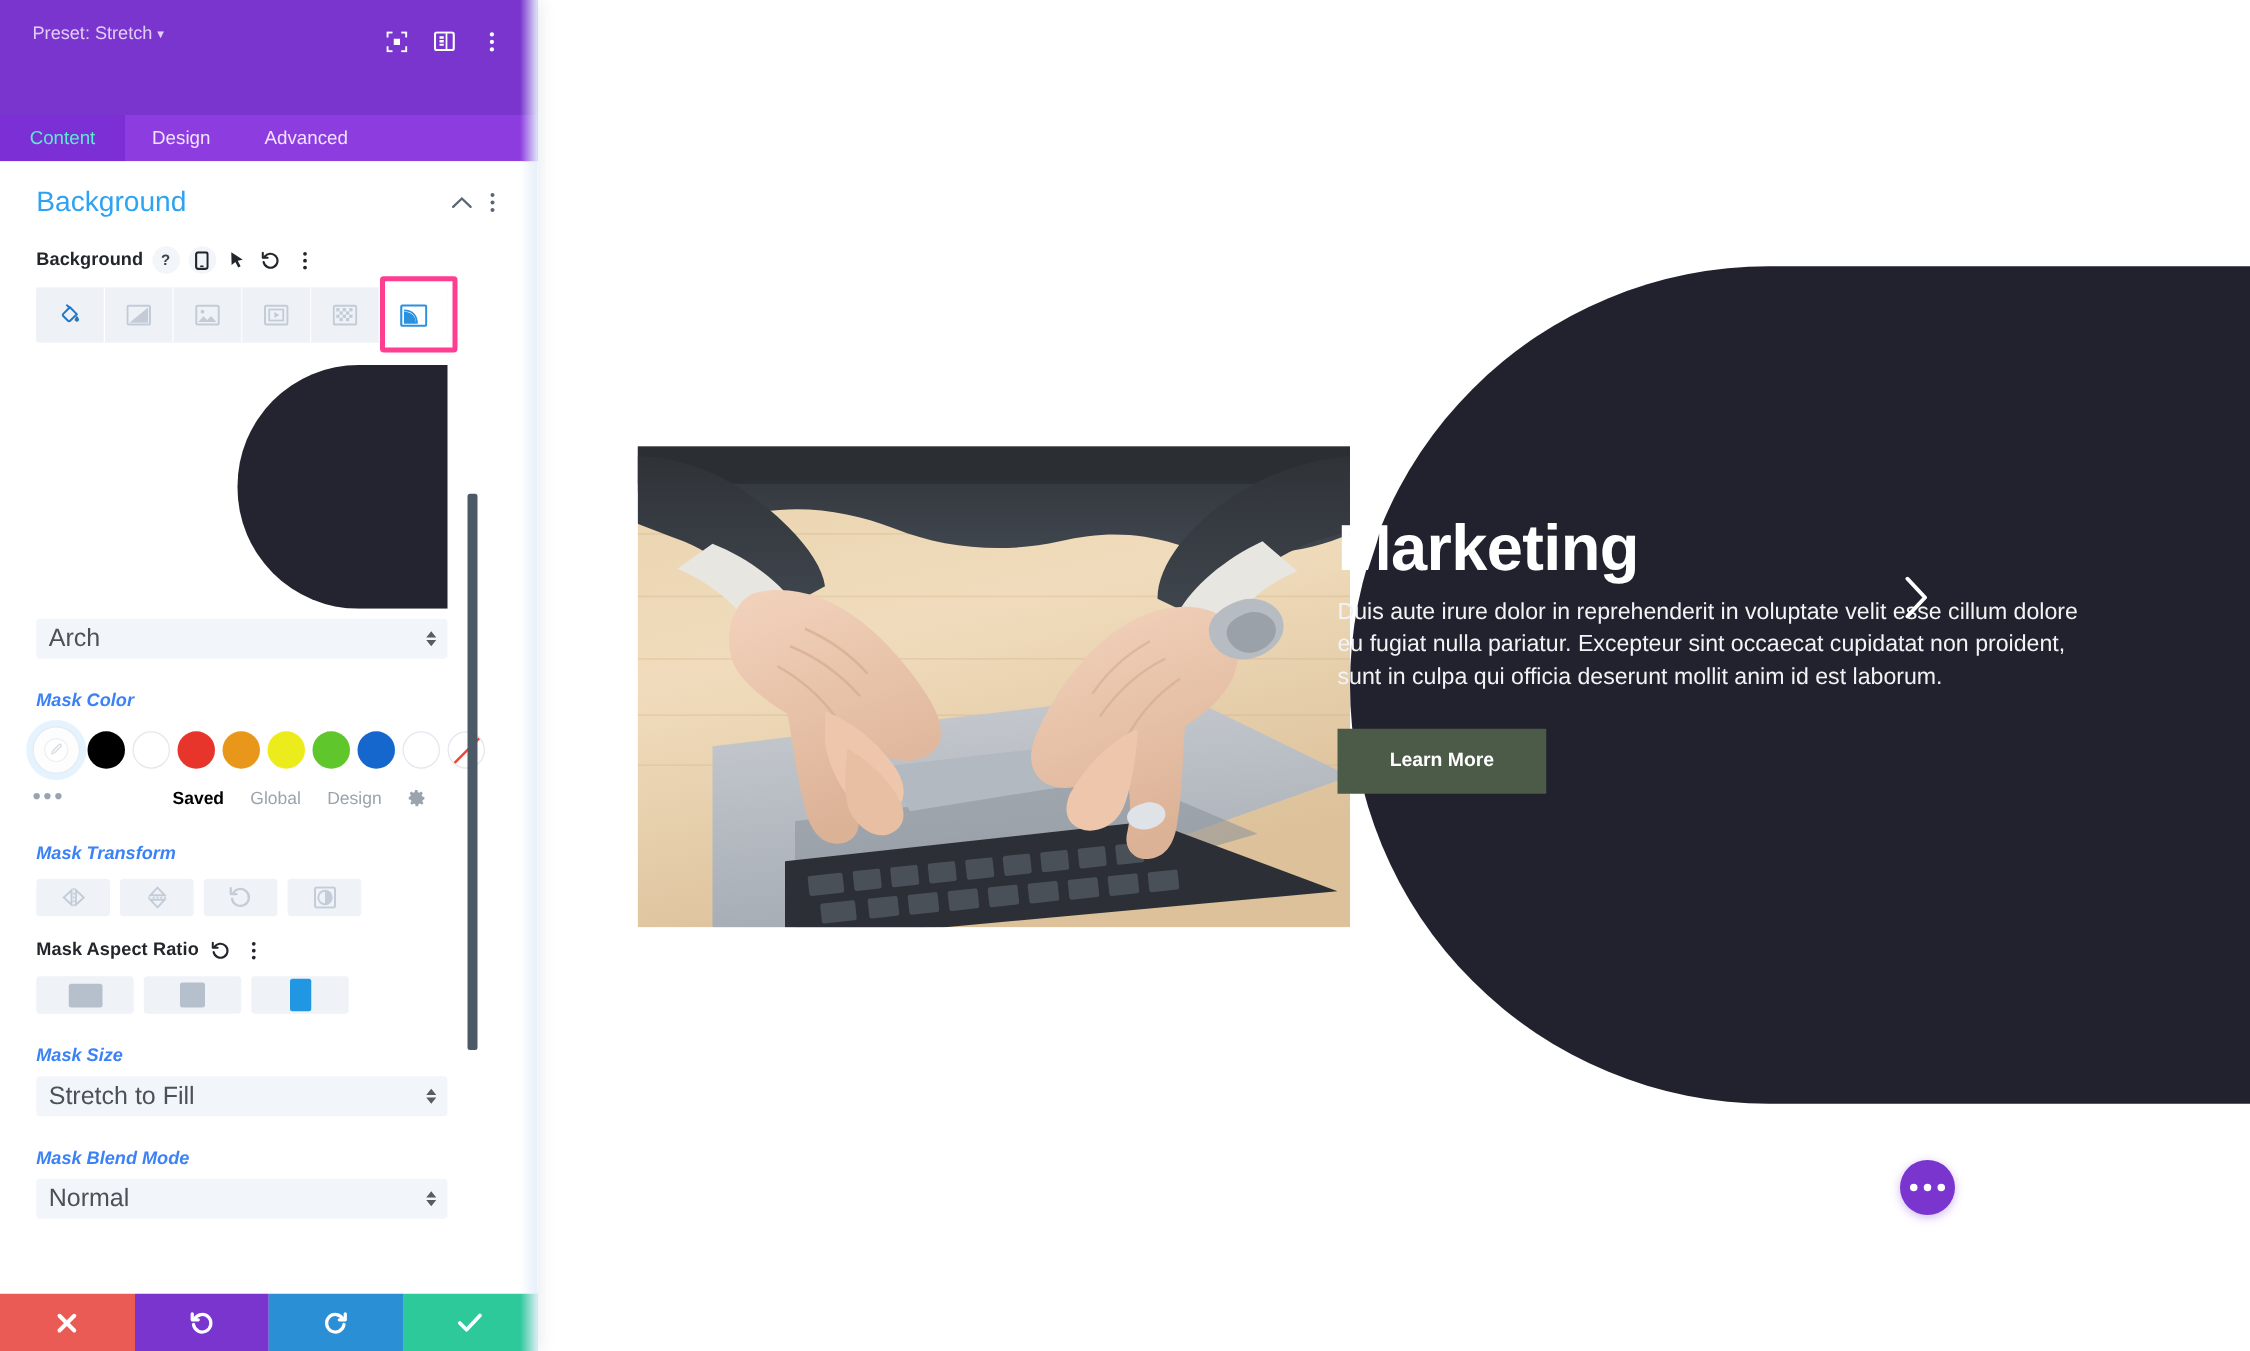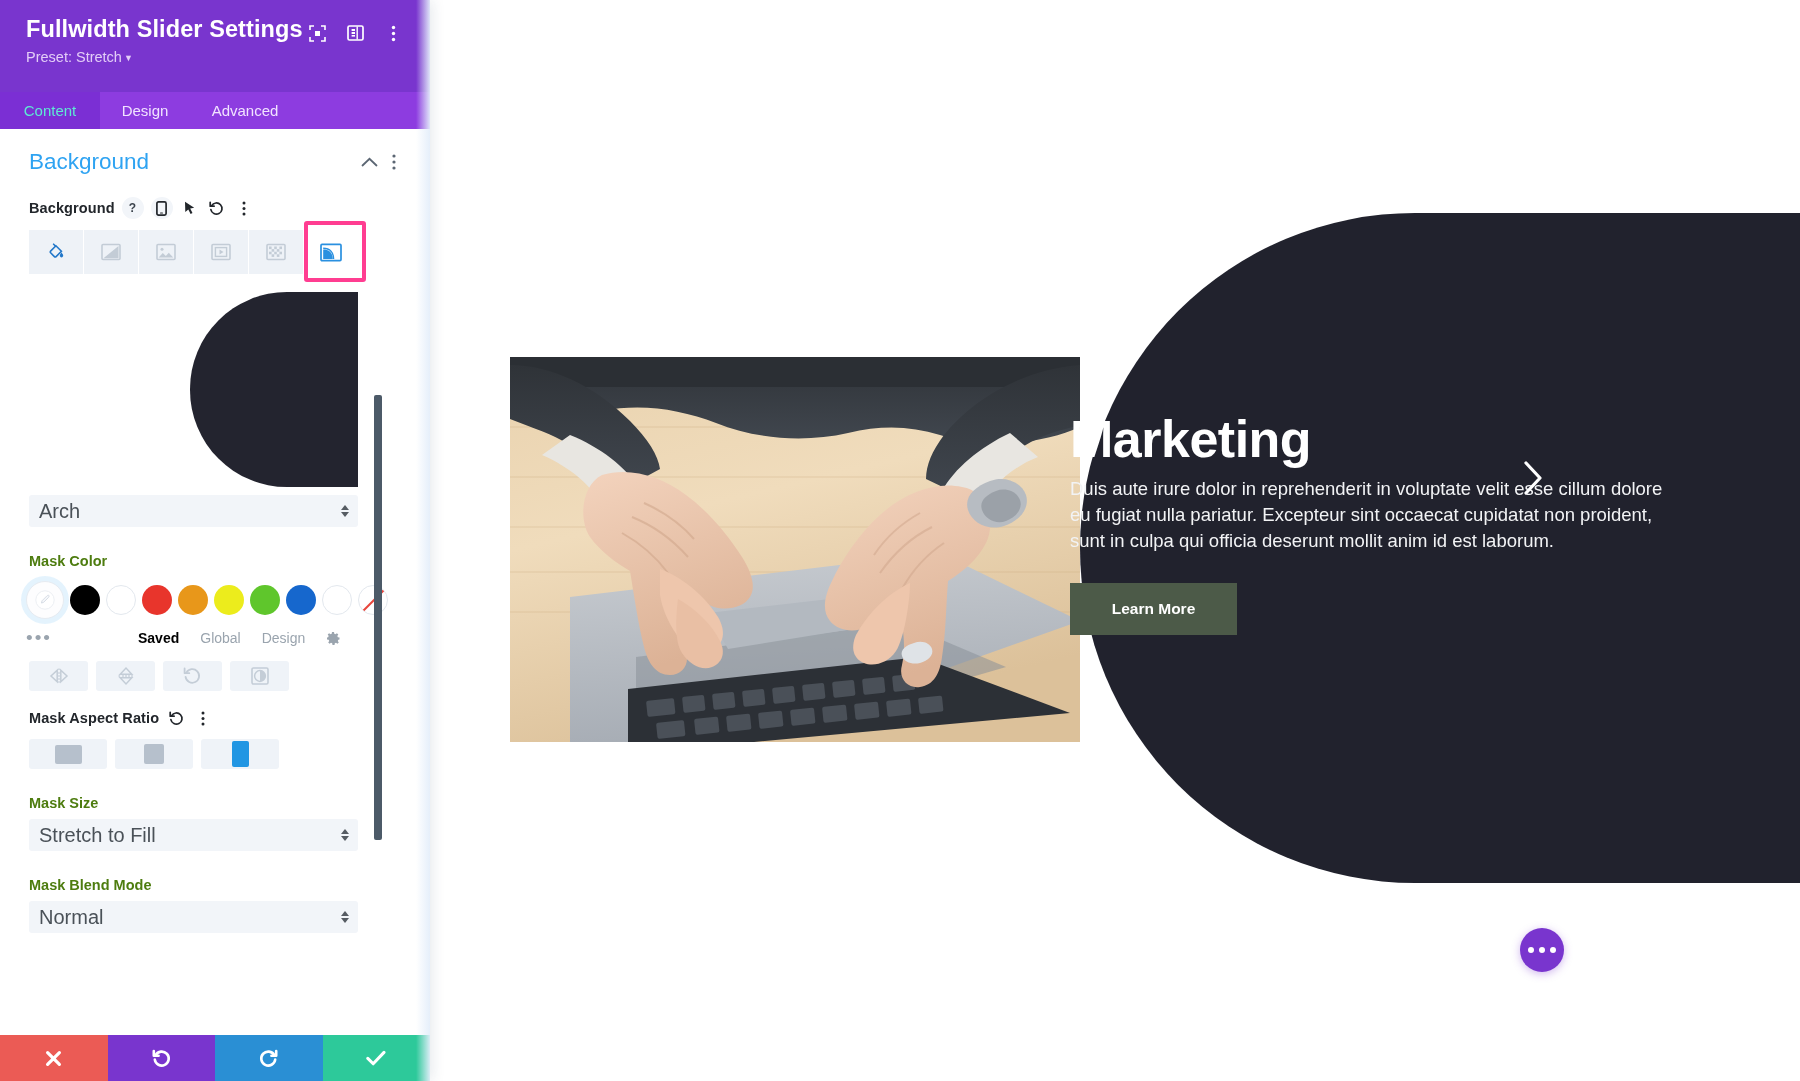--- a/index.html
+++ b/index.html
@@ -126,21 +126,21 @@
     display:flex; align-items:center; padding:0 10px;
     font-size:20px; color:#4a5158; position:relative; cursor:pointer;
   }
   .select .spin{
     position:absolute; right:9px; top:50%; transform:translateY(-50%);
     display:flex; flex-direction:column; gap:2px;
   }
   .tri-u{width:0;height:0;border-left:4px solid transparent;border-right:4px solid transparent;border-bottom:5px solid #565c63;}
   .tri-d{width:0;height:0;border-left:4px solid transparent;border-right:4px solid transparent;border-top:5px solid #565c63;}
 
-  .sec-label{ padding:26px 0 0 29px; font-size:14.5px; color:#4d7c0f; font-weight:bold;}
+  .sec-label{ padding:26px 0 0 29px; font-size:14.5px; color:#3b82f6; font-weight:bold;font-style:italic;}
 
   
   .swatches{
     display:flex; align-items:center; gap:0px; margin:12px 0 0 26px;
   }
   .sw{
     width:30px; height:30px; border-radius:50%; margin-right:6px;
     cursor:pointer; position:relative; flex:none;
   }
   .sw.picker{
@@ -240,21 +240,20 @@
   .fab i{ width:6px;height:6px;background:#fff;border-radius:50%; margin:0 2.5px; display:block;}
 </style>
 </head>
 <body>
 
 <div id="root">
 
   <div id="sidebar">
 
     <div class="sb-header">
-      <div class="sb-title">Fullwidth Slider Settings</div>
       <div class="sb-preset">
         <span>Preset: Stretch</span><span class="caret">▼</span>
       </div>
       <div class="sb-head-icons">
         <div class="hi">
           <svg class="svgw" width="17" height="17" viewBox="0 0 17 17">
               <g fill="none" stroke="#fff" stroke-width="1.6">
                 <path d="M1 5V1h4M12 1h4v4M16 12v4h-4M5 16H1v-4"></path>
               </g>
               <rect x="6" y="6" width="5" height="5" fill="#fff"></rect>
@@ -431,20 +430,21 @@
             <span class="tablink">Global</span>
             <span class="tablink">Design</span>
             <span>
               <svg class="svgw" width="15" height="15" viewBox="0 0 15 15">
                   <path d="M7.5 5a2.5 2.5 0 1 0 0 5 2.5 2.5 0 0 0 0-5zm6 3.5v-2l-1.7-.3a4.8 4.8 0 0 0-.5-1.2l1-1.4-1.4-1.4-1.4 1a4.8 4.8 0 0 0-1.2-.5L8 1h-2l-.3 1.7a4.8 4.8 0 0 0-1.2.5l-1.4-1-1.4 1.4 1 1.4a4.8 4.8 0 0 0-.5 1.2L1 6.5v2l1.7.3c.1.4.3.8.5 1.2l-1 1.4 1.4 1.4 1.4-1c.4.2.8.4 1.2.5L6.5 14h2l.3-1.7c.4-.1.8-.3 1.2-.5l1.4 1 1.4-1.4-1-1.4c.2-.4.4-.8.5-1.2z" fill="#9aa4ae"></path>
                 </svg>
             </span>
           </div>
         </div>
 
+        <div class="sec-label">Mask Transform</div>
         <div class="btn-row">
           <div class="tbtn">
             <svg class="svgw" width="20" height="16" viewBox="0 0 20 16">
                 <path d="M8.2 2.2v11.6L2 8z" fill="none" stroke="#c4cdd7" stroke-width="1.5"></path>
                 <path d="M11.8 2.2v11.6L18 8z" fill="none" stroke="#c4cdd7" stroke-width="1.5"></path>
                 <path d="M10 0.5v1.6M10 4.2v1.6M10 7.2v1.6M10 10.2v1.6M10 13.2v1.6" stroke="#c4cdd7" stroke-width="1.4"></path>
               </svg>
           </div>
           <div class="tbtn">
             <svg class="svgw" width="16" height="20" viewBox="0 0 16 20">

